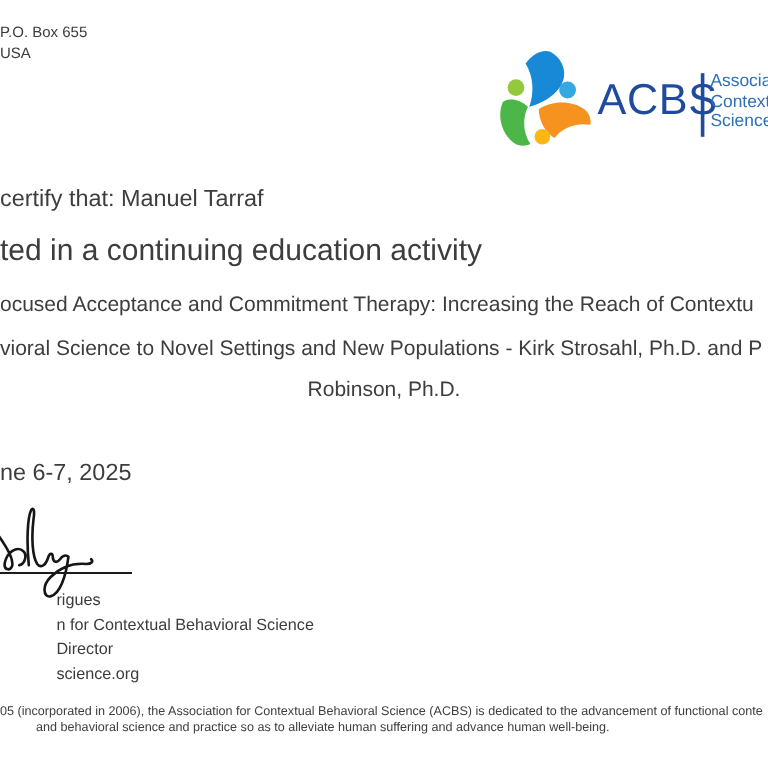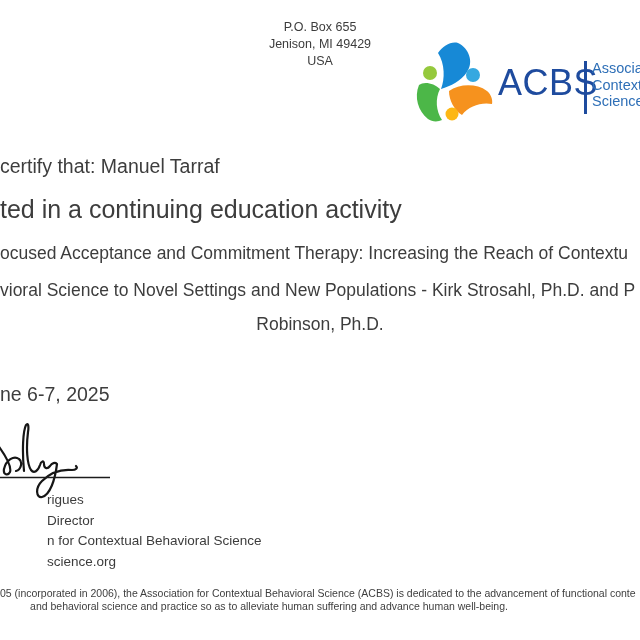--- a/index.html
+++ b/index.html
@@ -6,21 +6,21 @@
   body{
     width:640px;height:640px;overflow:hidden;position:relative;
     background:#ffffff;
     font-family:"Liberation Sans","DejaVu Sans",sans-serif;
     color:#3d3d3d;
   }
   .abs{position:absolute;}
   .nowrap{white-space:nowrap;}
 
   .address{
-    top:19px;left:0;width:640px;text-align:center;
+    top:19px;left:0;width:640px;
     font-size:12.5px;line-height:17px;color:#3c3c3c;
   }
 
   
   .logo-mark{left:412px;top:40px;}
   .logo-acronym{
     left:498px;top:62px;
     font-size:36px;font-weight:normal;letter-spacing:.5px;
     color:#1e4b9e;line-height:42px;
   }
@@ -52,21 +52,20 @@
   .f1{top:587px;left:0;}
   .f2{top:600px;left:0;width:538px;text-align:center;}
 </style>
 </head>
 <body>
 
 <div>
 
   <div class="abs address">
     <div>P.O. Box 655</div>
-    <div>Jenison, MI 49429</div>
     <div>USA</div>
   </div>
 
   <svg class="abs logo-mark" width="86" height="82" viewBox="0 0 86 82">
     <path d="M46,3 C57,8 62,22 55,32 C49,41 39,46 29,49 C33,39 33,24 26,13 C31,6 39,1 46,3 Z" fill="#1789d6"></path>
     <path d="M7,45 C2,57 6,71 16,79 C20,82 26,82 30,80 C24,71 23,59 28,49 C22,43 12,41 7,45 Z" fill="#4cb748"></path>
     <path d="M37,51 C47,44 64,43 75,51 C79,54 81,60 80,64 C69,62 57,66 50,75 C42,70 37,60 37,51 Z" fill="#f6921e"></path>
     <circle cx="18" cy="33" r="7" fill="#95c93d"></circle>
     <circle cx="61" cy="35" r="7" fill="#35a8e0"></circle>
     <circle cx="40" cy="74" r="6.5" fill="#fdb714"></circle>
@@ -98,21 +97,21 @@
   <svg class="abs signature" width="230" height="88" viewBox="0 0 230 88">
     <path d="M-6,20 C4,33 12,46 10,52 C8,56 3,55 4,49 C6,40 14,35 19,39 C23,42 21,50 16,51
              M24,51 C22,30 23,11 26,5 C28,2 29,6 28,12 C26,28 27,44 31,50 C34,54 38,51 40,45
              C41,41 44,40 44,44 C44,48 47,50 50,46 C52,43 55,42 57,44
              C55,60 50,75 42,77 C36,78 35,68 42,61 C50,53 61,49 72,50 C76,50 78,48 76,46" fill="none" stroke="#161616" stroke-width="2.2" stroke-linecap="round" stroke-linejoin="round"></path>
     <line x1="0" y1="57.5" x2="110" y2="57.5" stroke="#1c1c1c" stroke-width="1.6"></line>
   </svg>
 
   <div class="abs signatory nowrap">
     <div>rigues</div>
+    <div>n for Contextual Behavioral Science</div>
     <div>Director</div>
-    <div>n for Contextual Behavioral Science</div>
     <div>science.org</div>
   </div>
 
   <div class="abs footer-line f1 nowrap">05 (incorporated in 2006), the Association for Contextual Behavioral Science (ACBS) is dedicated to the advancement of functional conte</div>
   <div class="abs footer-line f2">and behavioral science and practice so as to alleviate human suffering and advance human well-being.</div>
 
 </div>
 
 </body></html>

